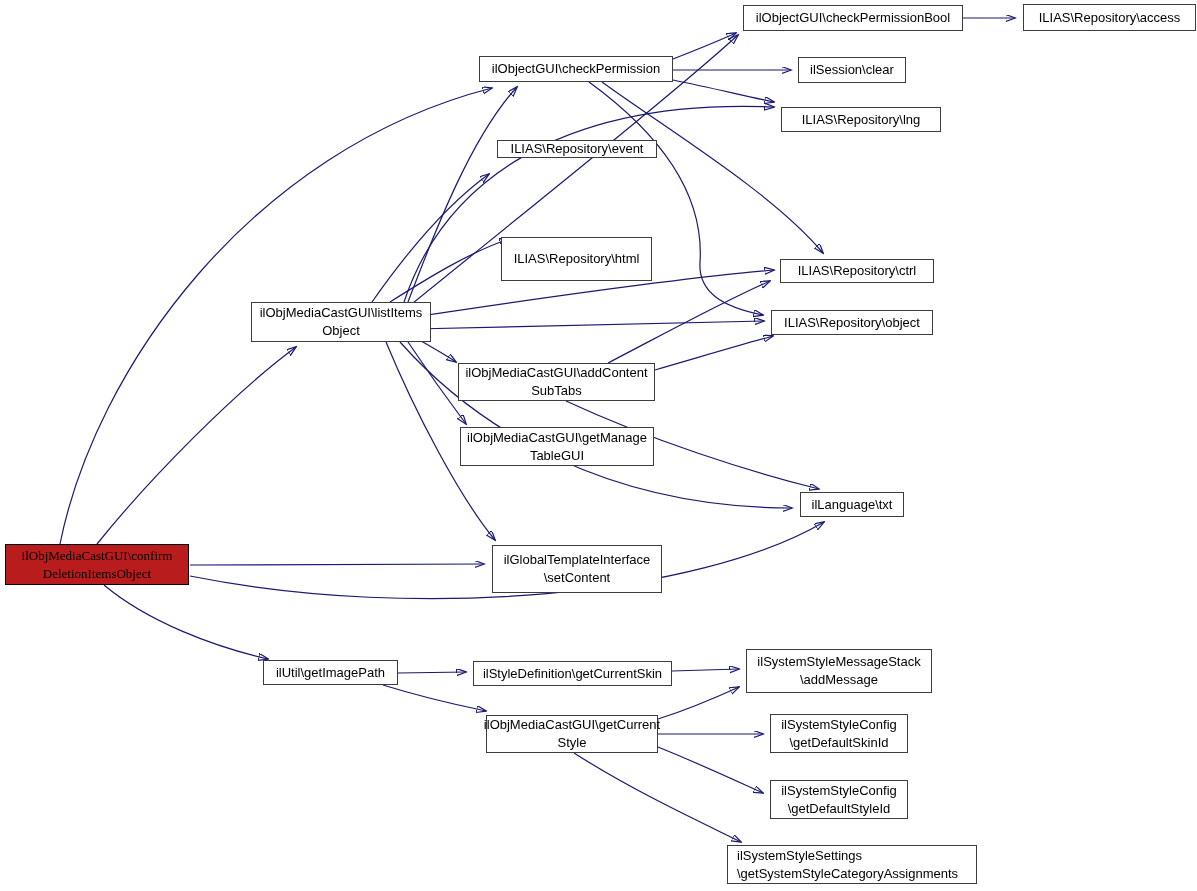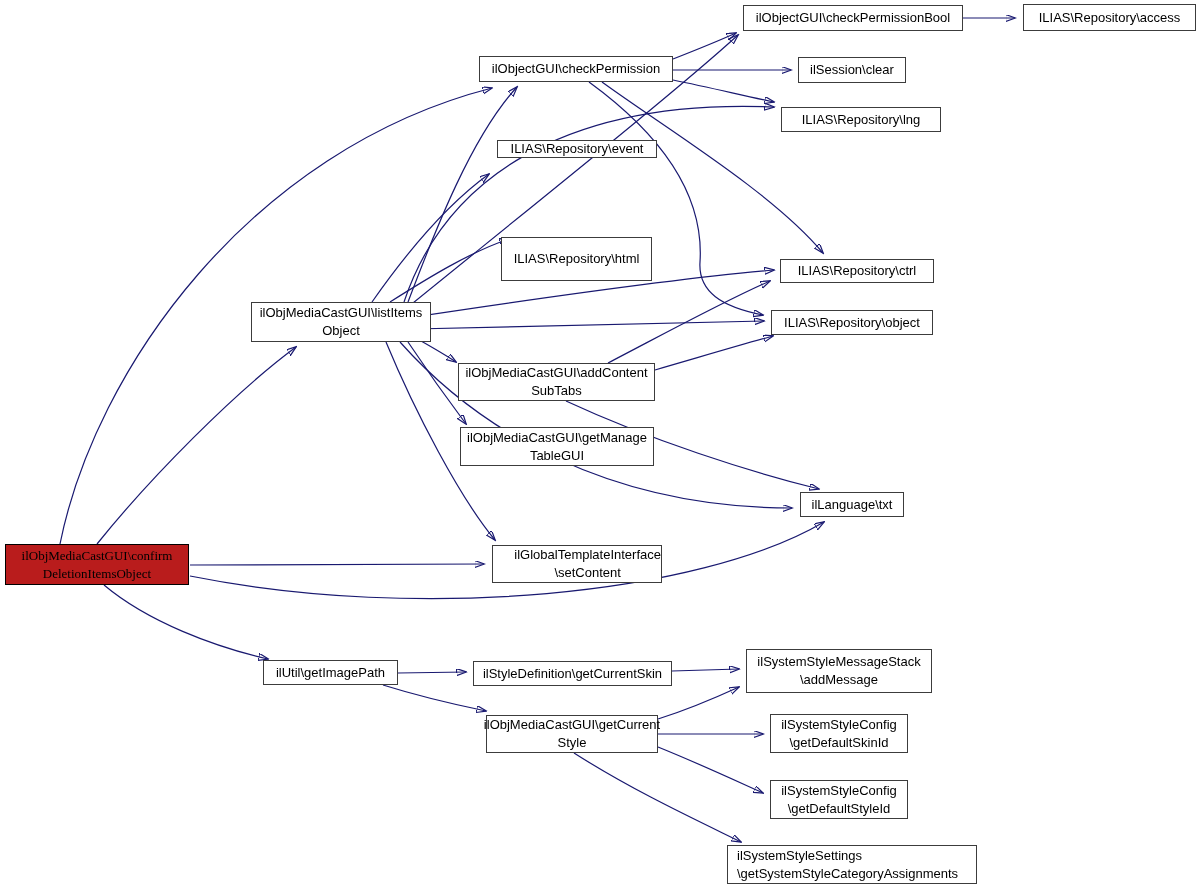--- a/index.html
+++ b/index.html
@@ -124,21 +124,21 @@
 Object</span></div>
 
   <div class="node" style="left:458px; top:363px; width:197px; height:38px;"><span class="lbl">ilObjMediaCastGUI\addContent
 SubTabs</span></div>
 
   <div class="node" style="left:460px; top:427px; width:194px; height:39px;"><span class="lbl">ilObjMediaCastGUI\getManage
 TableGUI</span></div>
 
   <div class="node" style="left:800px; top:492px; width:104px; height:25px;"><span class="lbl">ilLanguage\txt</span></div>
 
-  <div class="node" style="left:492px; top:545px; width:170px; height:38px;justify-content:flex-end;"><span class="lbl">ilGlobalTemplateInterface
+  <div class="node" style="left:492px; top:545px; width:170px; height:48px;"><span class="lbl">ilGlobalTemplateInterface
 \setContent</span></div>
 
   <div class="node" style="left:263px; top:660px; width:135px; height:25px;"><span class="lbl">ilUtil\getImagePath</span></div>
 
   <div class="node" style="left:473px; top:661px; width:199px; height:25px;"><span class="lbl">ilStyleDefinition\getCurrentSkin</span></div>
 
   <div class="node" style="left:486px; top:715px; width:172px; height:38px;"><span class="lbl">ilObjMediaCastGUI\getCurrent
 Style</span></div>
 
   <div class="node" style="left:746px; top:649px; width:186px; height:44px;"><span class="lbl">ilSystemStyleMessageStack

